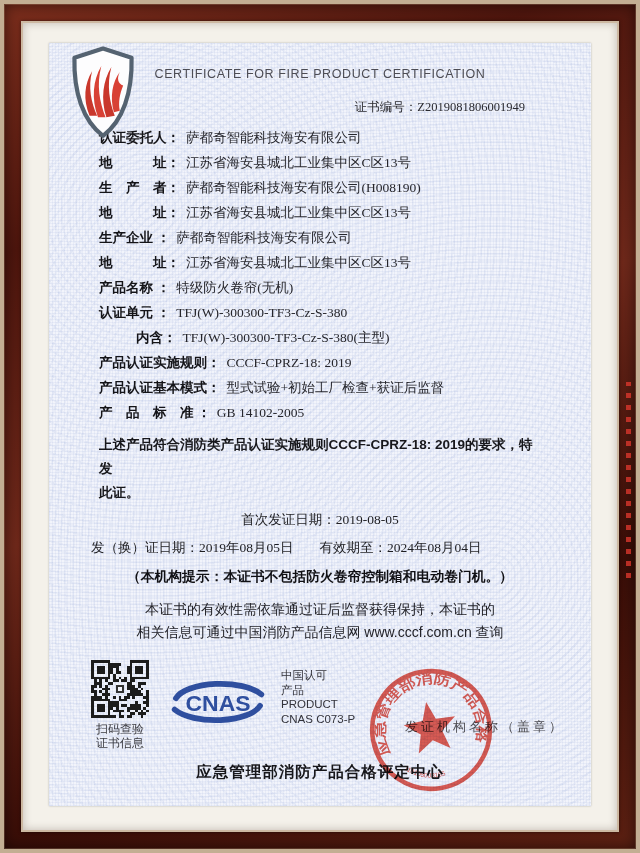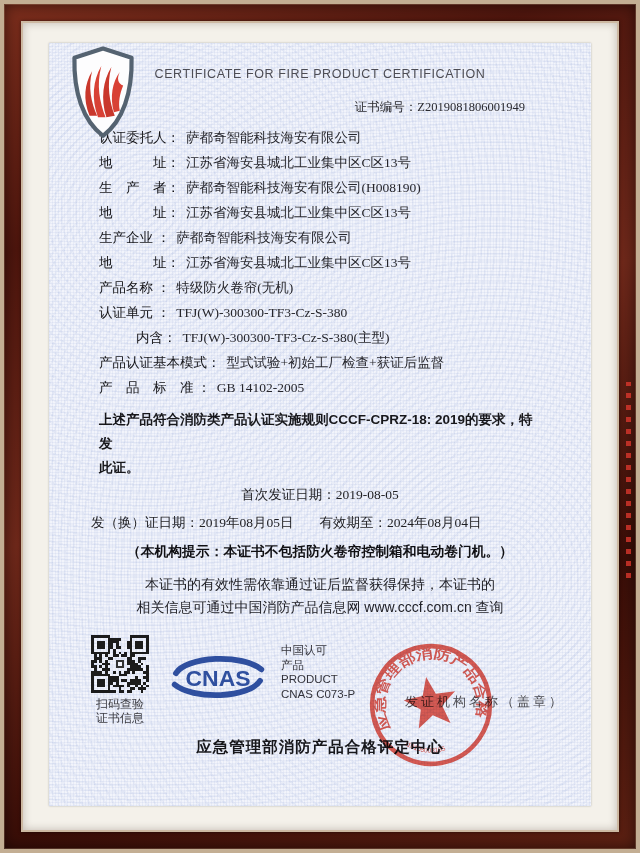--- a/index.html
+++ b/index.html
@@ -57,21 +57,21 @@
     text-align:center;margin-top:14px;font-size:12.5px;color:#4c4c54;letter-spacing:.6px;
   }
   .certno{
     text-align:right;padding-right:66px;margin-top:18px;font-size:12.5px;color:#2a2a30;
   }
   .certno .v{font-family:"Liberation Serif","DejaVu Serif",serif;}
   
   .fields{margin:13px 0 0 50px;}
   .frow{display:flex;align-items:baseline;height:25px;font-size:13.5px;}
   .frow.indent{padding-left:37px;}
-  .flabel{font-weight:400;color:#141418;white-space:pre;flex:none;}
+  .flabel{font-weight:700;color:#141418;white-space:pre;flex:none;}
   .fvalue{
     margin-left:6px;color:#26262c;
     font-family:"Liberation Serif","DejaVu Serif",serif;white-space:pre;
   }
   .statement{
     margin:4px 50px 0;font-size:13.5px;font-weight:600;line-height:24px;color:#17171b;
   }
   .first-issue{
     text-align:center;margin-top:6px;font-size:13.5px;
   }
@@ -157,20 +157,24 @@
                 <span class="flabel">产品名称 ：</span>
                 <span class="fvalue">特级防火卷帘(无机)</span>
               </div>
             <div class="frow">
                 <span class="flabel">认证单元 ：</span>
                 <span class="fvalue">TFJ(W)-300300-TF3-Cz-S-380</span>
               </div>
             <div class="frow indent">
                 <span class="flabel">内含：</span>
                 <span class="fvalue">TFJ(W)-300300-TF3-Cz-S-380(主型)</span>
+              </div>
+            <div class="frow">
+                <span class="flabel">产品认证实施规则：</span>
+                <span class="fvalue">CCCF-CPRZ-18: 2019</span>
               </div>
             <div class="frow">
                 <span class="flabel">产品认证基本模式：</span>
                 <span class="fvalue">型式试验+初始工厂检查+获证后监督</span>
               </div>
             <div class="frow">
                 <span class="flabel">产　品　标　准 ：</span>
                 <span class="fvalue">GB 14102-2005</span>
               </div>
           </div>

